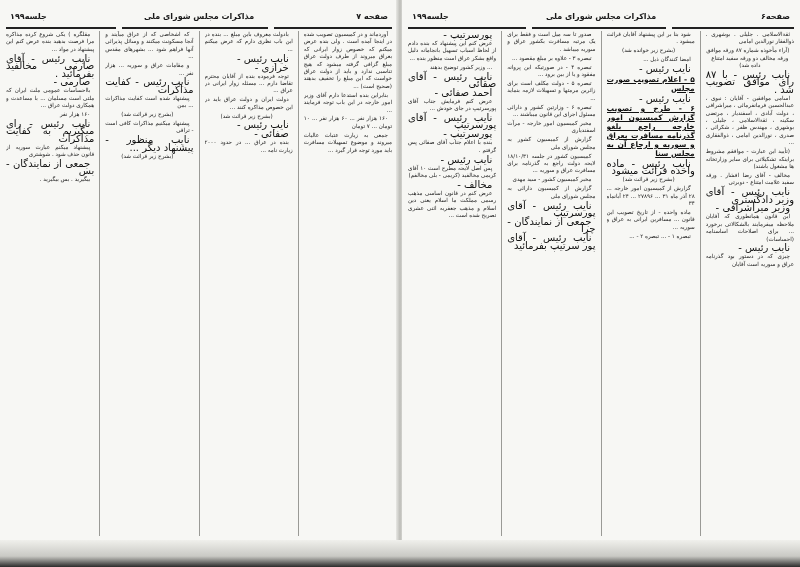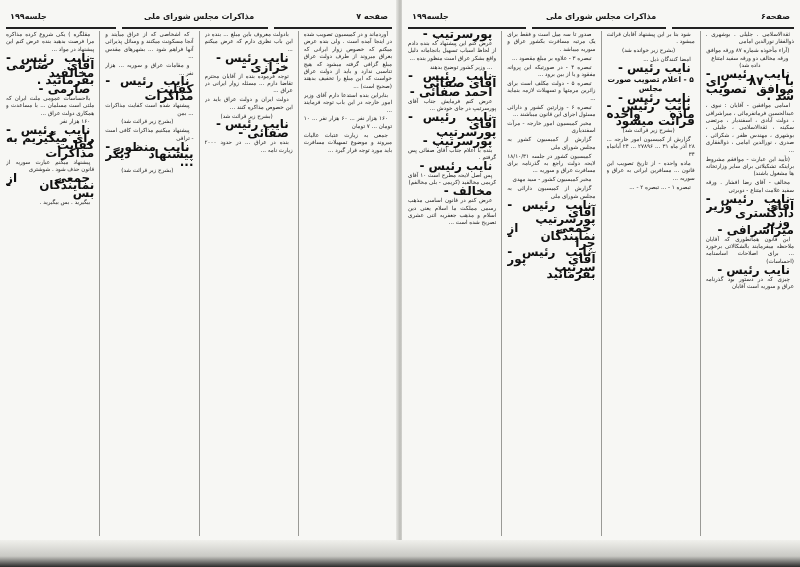--- a/index.html
+++ b/index.html
@@ -13,22 +13,22 @@
   .topbar{position:absolute;left:0;top:0;width:800px;height:6px;background:linear-gradient(180deg,#2a2a2a,#bdbdb8);}
   .header{position:absolute;top:12px;height:14px;left:6px;right:6px;direction:rtl;}
   .header .hl{position:absolute;top:0;font-size:8px;font-weight:bold;color:#1a1a1a;white-space:nowrap;text-align:center;}
   .header .h-right{right:4px;}
   .header .h-center{left:50%;transform:translateX(-50%);}
   .header .h-left{left:4px;}
   .rule{position:absolute;top:27px;height:2px;background:#222;}
   .cols{position:absolute;top:31px;left:6px;right:6px;bottom:4px;display:flex;flex-direction:row-reverse;gap:5px;}
   .col{flex:1;direction:rtl;text-align:justify;font-size:5.6px;line-height:7.4px;color:#222;overflow:hidden;position:relative;}
   .col p{margin:0 0 1.5px 0;text-indent:4px;}
-  .col .spk{font-weight:bold;font-size:12px;color:#111;}
-  .col .ttl{font-weight:bold;font-size:7.5px;text-align:center;line-height:9px;margin:2px 0;color:#111;}
+  .col .spk{font-weight:normal;font-size:10px;color:#111;}
+  .col .ttl{font-weight:bold;font-size:7.5px;line-height:9px;margin:2px 0;color:#111;text-decoration:underline;}
   .col .ctr{text-align:center;}
   .sep{width:1px;background:#9a9a96;}
 </style>
 </head>
 <body>
 
 <div class="spread">
   <div class="topbar"></div>
 
   <div class="page left">
@@ -111,20 +111,21 @@
           <p class="">چیزی که در دستور بود گذرنامه عراق و سوریه است آقایان</p>
         </div>
       <div class="sep"></div>
       <div class="col">
           <p class="">شود بنا بر این پیشنهاد آقایان قرائت میشود .</p>
           <p class="ctr">(بشرح زیر خوانده شد)</p>
           <p class="">امضا کنندگان ذیل ...</p>
           <p class="spk">نایب رئیس -</p>
           <div class="ttl">۵ - اعلام تصویب صورت مجلس</div>
           <p class="spk">نایب رئیس -</p>
+          <div class="ttl">۶ - طرح و تصویب گزارش کمیسیون امور خارجه راجع بلغو گذرنامه مسافرت بعراق و سوریه و ارجاع آن به مجلس سنا</div>
           <p class="spk">نایب رئیس - ماده واحده قرائت میشود</p>
           <p class="ctr">(بشرح زیر قرائت شد)</p>
           <p class="">گزارش از کمیسیون امور خارجه ... ۲۸ آذر ماه ۳۱ ... ۲۷۸۹۶ ... ۲۴ آبانماه ۳۴</p>
           <p class="">ماده واحده - از تاریخ تصویب این قانون ... مسافرین ایرانی به عراق و سوریه ...</p>
           <p class="">تبصره ۱ - ... تبصره ۲ - ...</p>
         </div>
       <div class="sep"></div>
       <div class="col">
           <p class="">صدور تا سه میل است و فقط برای یک مرتبه مسافرت بکشور عراق و سوریه میباشد .</p>
           <p class="">تبصره ۳ - علاوه بر مبلغ مقصود ...</p>

